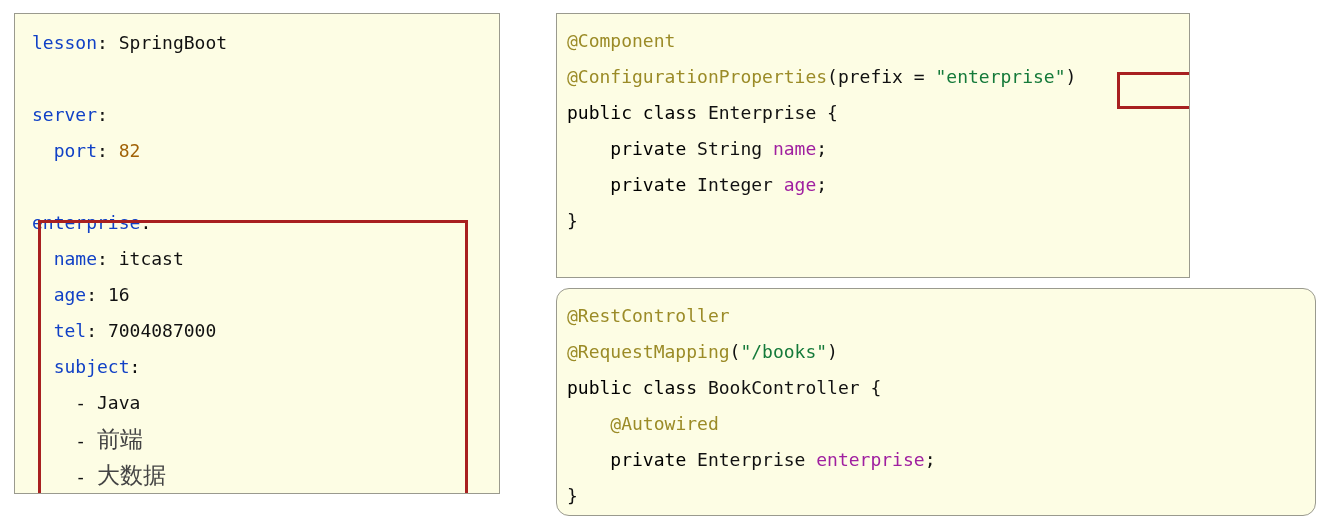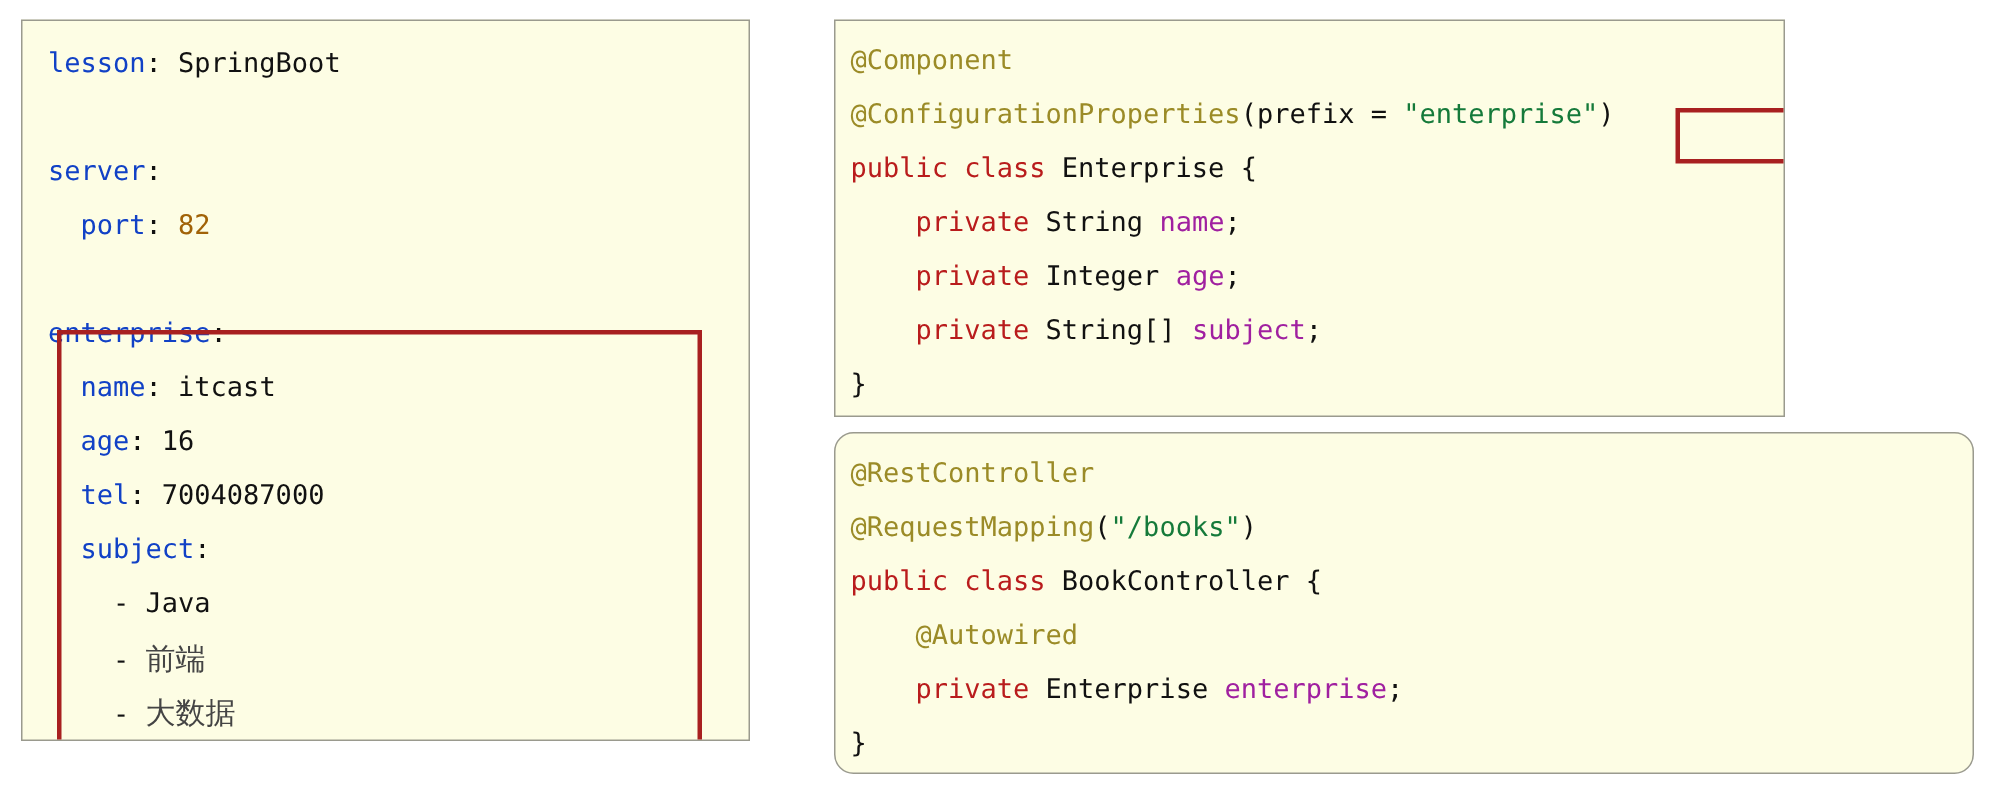--- a/index.html
+++ b/index.html
@@ -43,23 +43,23 @@
     color: #111111;
   }
   #panel-yaml .code       { left: 17px; top: 11px; }
   #panel-entity .code     { left: 10px; top: 9px;  }
   #panel-controller .code { left: 10px; top: 9px;  }
 
   
   .k-key      { color: #1141c6; }   
   .k-num      { color: #a16207; }   
   .k-plain    { color: #111111; }   
-  .k-cjk      { color: #444444; font-family: "DejaVu Sans", "Liberation Sans", sans-serif; font-size: 20px; }
+  .k-cjk      { color: #444444; font-family: "DejaVu Sans", "Liberation Sans", sans-serif; font-size: 23px; }
   .k-anno     { color: #9b8b27; }   
-  .k-kw       { color: #b91c1c; }   
+  .k-kw       { color: #000000; }   
   .k-type     { color: #111111; }   
   .k-field    { color: #a020a0; }   
   .k-str      { color: #157a3a; }   
   .k-punc     { color: #111111; }
 
   
   .hl-box {
     position: absolute;
     border: 3px solid #a82020;
     box-sizing: border-box;
@@ -90,21 +90,20 @@
   <div class="hl-box" id="hl-yaml-enterprise"></div>
 </div>
 
 <div class="panel" id="panel-entity">
   <div class="code" id="code-entity">
       <div class="line"><span class="k-anno">@Component</span></div>
       <div class="line"><span class="k-anno">@ConfigurationProperties</span><span class="k-punc">(prefix = </span><span class="k-str">"enterprise"</span><span class="k-punc">)</span></div>
       <div class="line"><span class="k-kw">public class</span><span class="k-type"> Enterprise {</span></div>
       <div class="line"><span class="k-punc">    </span><span class="k-kw">private</span><span class="k-type"> String </span><span class="k-field">name</span><span class="k-punc">;</span></div>
       <div class="line"><span class="k-punc">    </span><span class="k-kw">private</span><span class="k-type"> Integer </span><span class="k-field">age</span><span class="k-punc">;</span></div>
-      <div class="line"><span class="k-punc">    </span><span class="k-kw">private</span><span class="k-type"> String[] </span><span class="k-field">subject</span><span class="k-punc">;</span></div>
       <div class="line"><span class="k-punc">}</span></div>
     </div>
   <div class="hl-box" id="hl-config-props"></div>
 </div>
 
 <div class="panel" id="panel-controller">
   <div class="code" id="code-controller">
       <div class="line"><span class="k-anno">@RestController</span></div>
       <div class="line"><span class="k-anno">@RequestMapping</span><span class="k-punc">(</span><span class="k-str">"/books"</span><span class="k-punc">)</span></div>
       <div class="line"><span class="k-kw">public class</span><span class="k-type"> BookController {</span></div>

